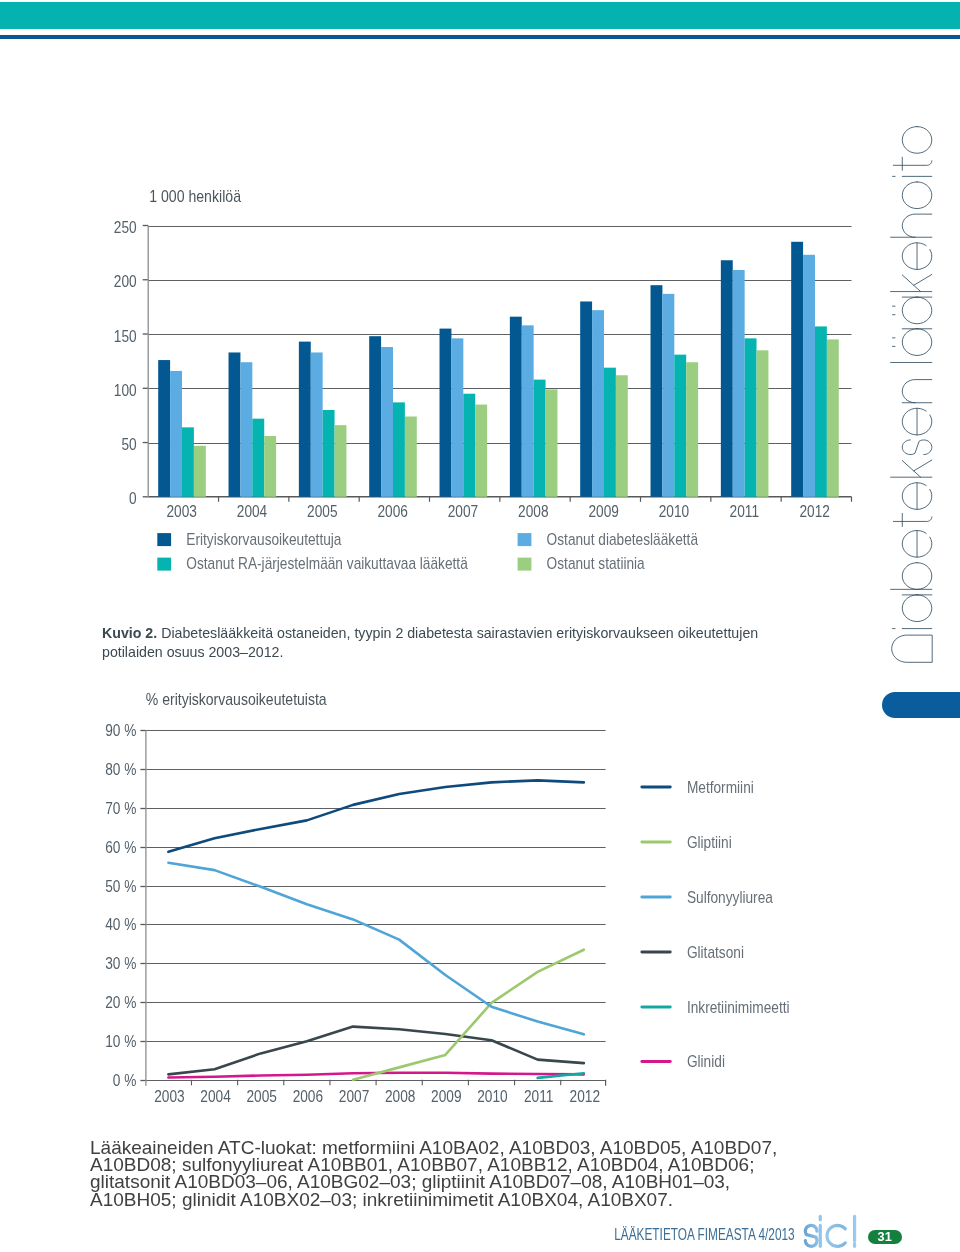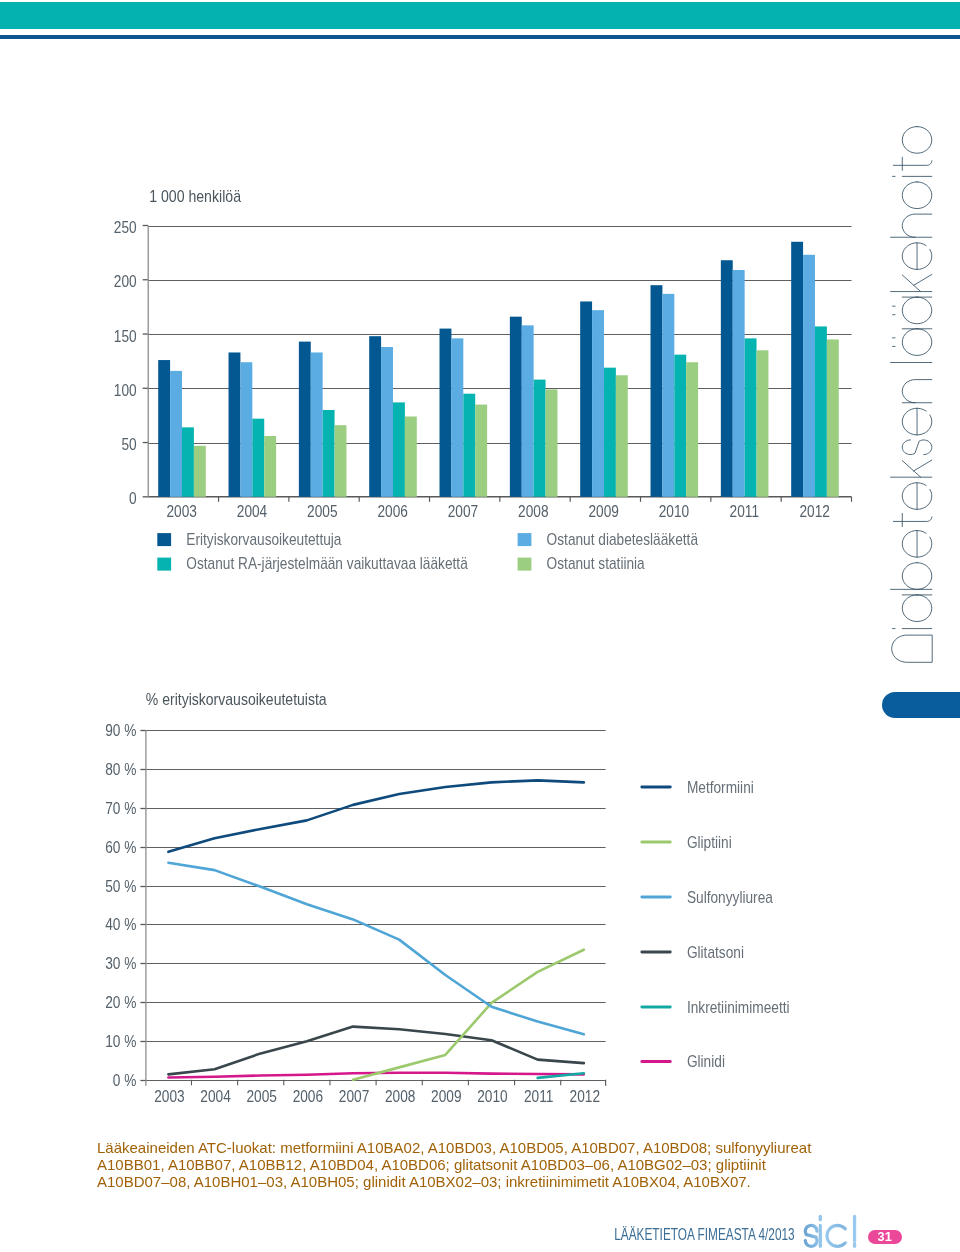--- a/index.html
+++ b/index.html
@@ -11,26 +11,26 @@
 
   #sidetab{position:absolute;left:882px;top:692px;width:90px;height:26px;
            background:#0a5d9c;border-radius:13px;}
   #sidesvg{position:absolute;left:880px;top:118px;}
 
   .cap{position:absolute;left:102px;width:702px;font-size:14.2px;line-height:19.3px;color:#3c4a52;}
   .cap b{font-weight:700;}
   #cap1{top:124.5px;}
   #cap2{top:623.5px;}
 
-  .footnote{position:absolute;left:97px;top:1139px;width:716px;font-size:15px;line-height:17.2px;color:#a16207;}
+  .footnote{position:absolute;left:90px;top:1139px;width:716px;font-size:19px;line-height:17.2px;color:#404040;}
 
   #journalsvg{position:absolute;left:610px;top:1222px;}
   #journalsvg text{font-family:"Liberation Sans",sans-serif;font-size:15.8px;fill:#3b6e96;}
   #siclogo{position:absolute;left:803px;top:1213px;}
-  #pagepill{position:absolute;left:867.5px;top:1229.9px;width:34.4px;height:14.4px;border-radius:7.2px;background:#ec4899;
+  #pagepill{position:absolute;left:867.5px;top:1229.9px;width:34.4px;height:14.4px;border-radius:7.2px;background:#15803d;
             color:#fff;font-size:12.8px;font-weight:700;text-align:center;line-height:14.6px;letter-spacing:0.2px;}
 
   svg{display:block;}
   .tick{font-size:17.0px;fill:#54606a;font-family:"Liberation Sans",sans-serif;}
   .axlabel{font-size:17.0px;fill:#4b555c;font-family:"Liberation Sans",sans-serif;}
   .leg{font-size:17.0px;fill:#666f77;font-family:"Liberation Sans",sans-serif;}
 </style>
 </head>
 <body>
 
@@ -153,20 +153,21 @@
       <text x="603.645" y="517" class="tick" text-anchor="middle" textLength="30.45" lengthAdjust="spacingAndGlyphs">2009</text>
       <text x="673.9749999999999" y="517" class="tick" text-anchor="middle" textLength="30.45" lengthAdjust="spacingAndGlyphs">2010</text>
       <text x="744.3049999999998" y="517" class="tick" text-anchor="middle" textLength="29.43" lengthAdjust="spacingAndGlyphs">2011</text>
       <text x="814.635" y="517" class="tick" text-anchor="middle" textLength="30.45" lengthAdjust="spacingAndGlyphs">2012</text>
       <text x="186.3" y="544.9" class="leg" textLength="155.18" lengthAdjust="spacingAndGlyphs">Erityiskorvausoikeutettuja</text>
       <text x="546.6" y="544.9" class="leg" textLength="151.40" lengthAdjust="spacingAndGlyphs">Ostanut diabeteslääkettä</text>
       <text x="186.3" y="569.4" class="leg" textLength="281.45" lengthAdjust="spacingAndGlyphs">Ostanut RA-järjestelmään vaikuttavaa lääkettä</text>
       <text x="546.6" y="569.4" class="leg" textLength="98.13" lengthAdjust="spacingAndGlyphs">Ostanut statiinia</text>
     </svg>
 
+  <div class="cap" id="cap2"><b>Kuvio 2.</b> <span>Diabeteslääkkeitä ostaneiden, tyypin 2 diabetesta sairastavien erityiskorvaukseen oikeutettujen potilaiden osuus 2003–2012.</span></div>
 
   <svg id="chart2" style="position:absolute;left:0;top:680px;" width="960" height="430">
       <g>
         <line x1="145.9" y1="400.5" x2="605.6" y2="400.5" stroke="#5f6063" stroke-width="1.15"></line>
         <line x1="140.4" y1="400.5" x2="145.9" y2="400.5" stroke="#58595b" stroke-width="1.3"></line>
         <line x1="145.9" y1="361.5" x2="605.6" y2="361.5" stroke="#5f6063" stroke-width="1.15"></line>
         <line x1="140.4" y1="361.5" x2="145.9" y2="361.5" stroke="#58595b" stroke-width="1.3"></line>
         <line x1="145.9" y1="322.5" x2="605.6" y2="322.5" stroke="#5f6063" stroke-width="1.15"></line>
         <line x1="140.4" y1="322.5" x2="145.9" y2="322.5" stroke="#58595b" stroke-width="1.3"></line>
         <line x1="145.9" y1="283.5" x2="605.6" y2="283.5" stroke="#5f6063" stroke-width="1.15"></line>

